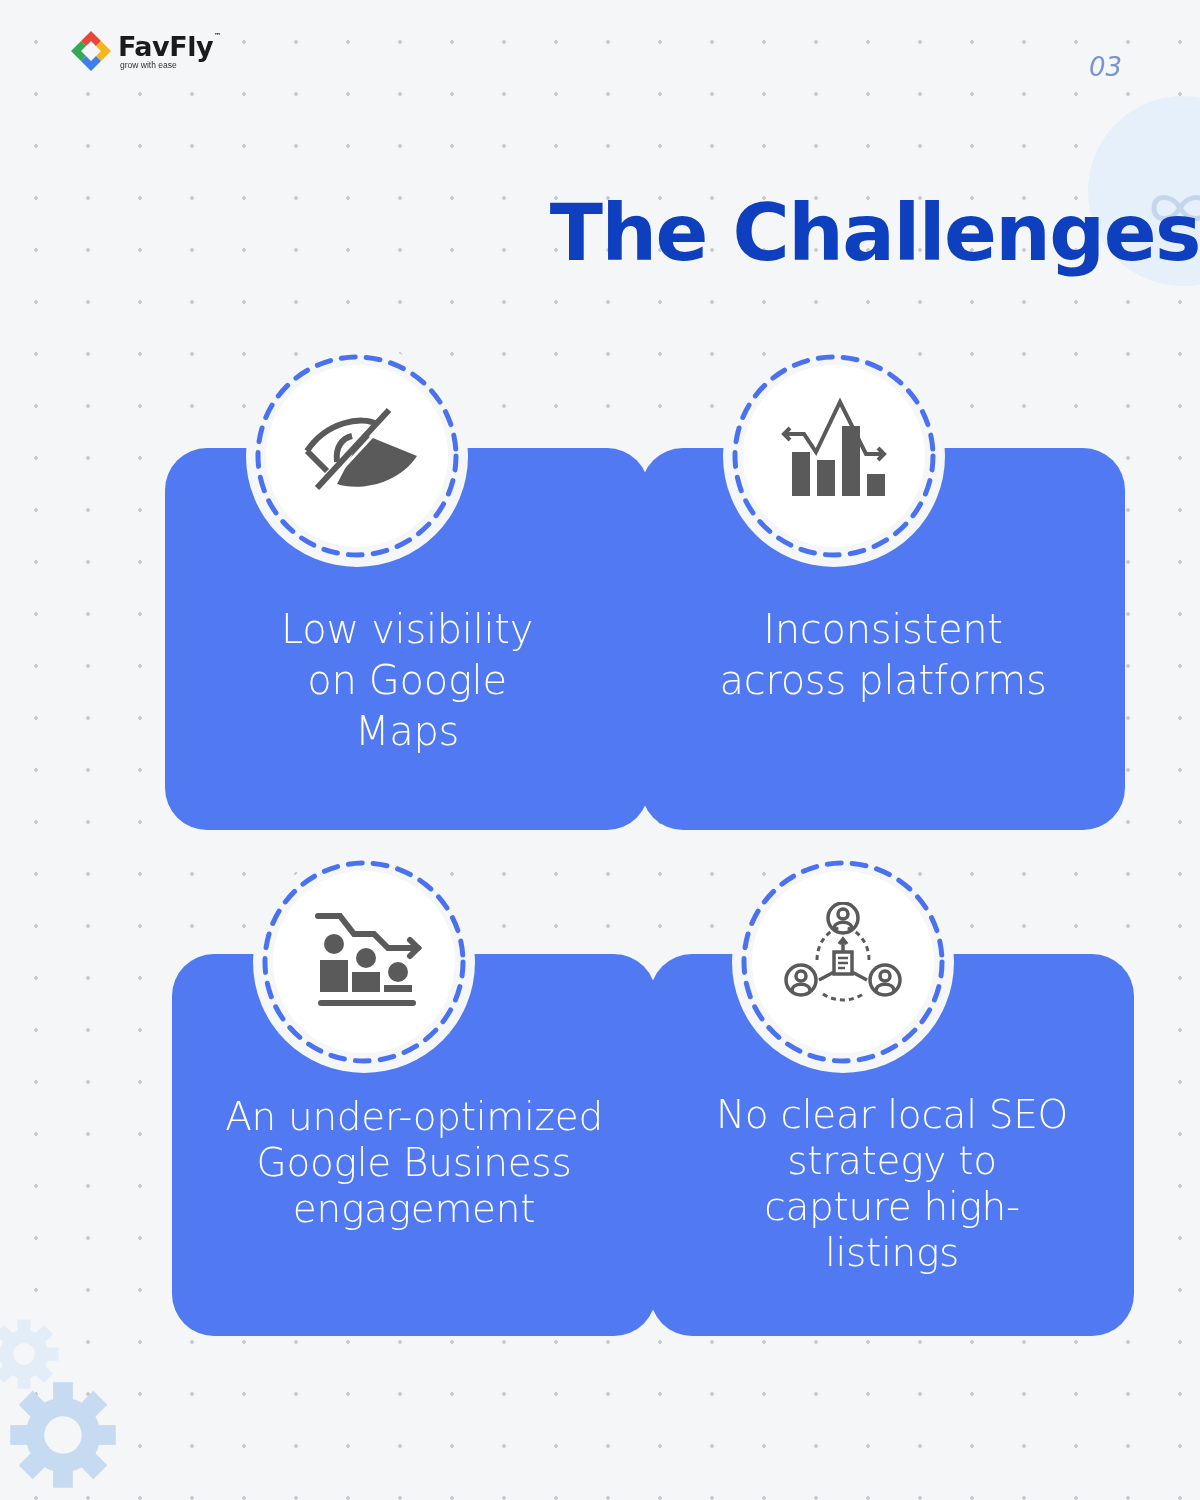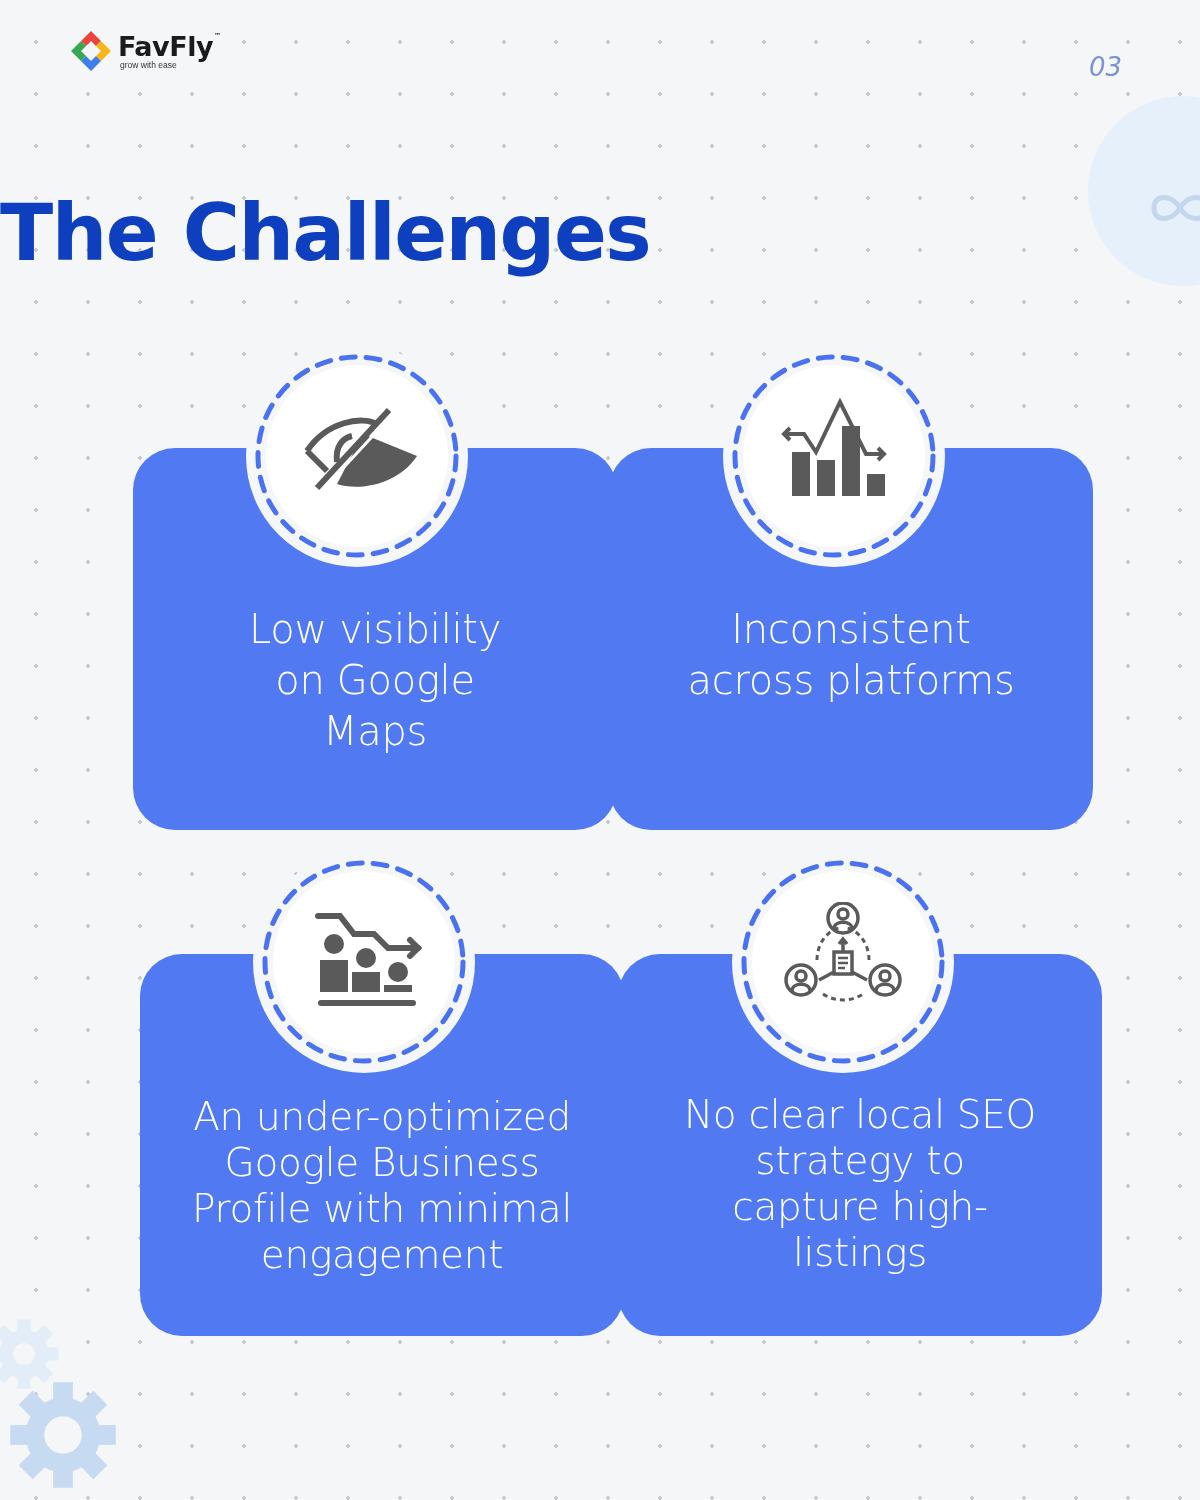--- a/index.html
+++ b/index.html
@@ -29,29 +29,29 @@
 
   .deco-circle {
     position: absolute; left: 1088px; top: 96px;
     width: 190px; height: 190px; border-radius: 50%;
     background: #e6f0fa;
   }
   .deco-infinity { position: absolute; left: 1150px; top: 190px; }
 
   .title {
     position: absolute; left: 0; right: 0; top: 188px;
-    text-align: left;
+    text-align: right;
     font-family: "DejaVu Sans", sans-serif; font-weight: bold;
     font-size: 78px; color: #0d3fbf; letter-spacing: -1.5px;
   }
 
   
   .card {
     position: absolute; width: 484px; height: 382px;
-    background: #5079f2; border-radius: 42px;
+    background: #5079f2; border-radius: 42px; margin-left: 32px;
   }
   .card-text {
     position: absolute; left: 14px; right: 14px;
     text-align: center; color: #ffffff;
     font-family: "DejaVu Sans", sans-serif; font-weight: 300;
     font-size: 40px; line-height: 51px; letter-spacing: -0.3px;
   }
   .badge {
     position: absolute; width: 222px; height: 222px; border-radius: 50%;
     background: #f4f6f7;
@@ -133,21 +133,20 @@
     <polyline points="10,38 30,38 42,56 66,6 92,58 110,58" fill="none" stroke="#5a5a5a" stroke-width="4"></polyline>
     <polyline points="16,32 10,38 16,44" fill="none" stroke="#5a5a5a" stroke-width="4"></polyline>
     <polyline points="104,52 110,58 104,64" fill="none" stroke="#5a5a5a" stroke-width="4"></polyline>
   </svg>
 </div>
 
 <div class="card" style="left:140px; top:954px;">
   <div class="card-text" style="top:140px; font-size:39px; line-height:46px;">
     <div>An under-optimized</div>
       <div>Google Business</div>
-      <div>Profile with minimal</div>
       <div>engagement</div>
   </div>
 </div>
 <div class="badge" style="left:253px; top:851px;">
   <div class="badge-inner"></div>
   <svg class="ring" width="222" height="222">
       <circle cx="111" cy="111" r="99" fill="none" stroke="#4a72f0" stroke-width="5" stroke-dasharray="14 11" stroke-linecap="round"></circle>
     </svg>
   <svg class="icon" width="120" height="120" viewBox="0 0 120 120">
     <polyline points="14,14 36,14 50,32 70,32 84,46 114,46" fill="none" stroke="#5a5a5a" stroke-width="6" stroke-linecap="round"></polyline>

